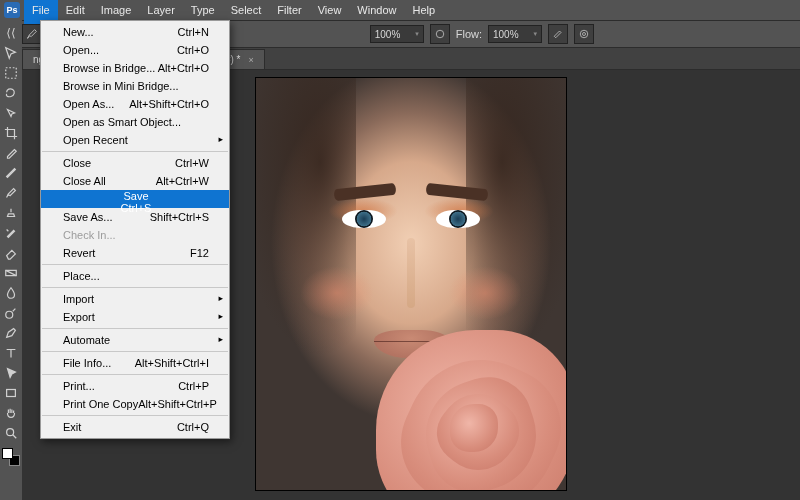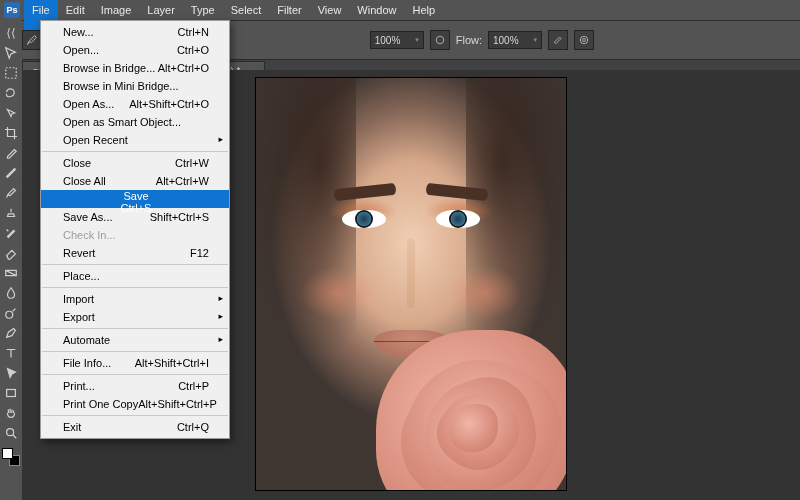--- a/index.html
+++ b/index.html
@@ -6,21 +6,21 @@
   body { background: #535353; width: 800px; height: 500px; overflow: hidden; user-select: none; }
 
   
   .menubar { height: 20px; background: #535353; display: flex; align-items: center; padding-left: 4px; font-size: 11px; color: #e8e8e8; }
   .menubar .logo { width: 16px; height: 16px; background: #2a6bb5; border-radius: 3px; position: relative; margin-right: 4px; display:flex; align-items:center; justify-content:center; }
   .menubar .logo::after { content: "Ps"; font-size: 9px; color:#fff; font-weight:bold; }
   .menubar .mi { padding: 18px 8px; cursor: default; }
   .menubar .mi.open { background: #0f74d1; }
 
   
-  .optionsbar { height: 40px; background: #535353; border-top: 1px solid #2c2c2c; border-bottom: 1px solid #2c2c2c; display: flex; align-items: center; padding-left: 22px; gap: 6px; font-size: 11px; color: #d8d8d8; }
+  .optionsbar { height: 28px; background: #535353; border-top: 1px solid #2c2c2c; border-bottom: 1px solid #2c2c2c; display: flex; align-items: center; padding-left: 22px; gap: 6px; font-size: 11px; color: #d8d8d8; }
   .opt-btn { width: 20px; height: 20px; background: #3f3f3f; border: 1px solid #232323; display: flex; align-items: center; justify-content: center; }
   .pct-field { width: 54px; height: 18px; background: #3a3a3a; border: 1px solid #222; color: #d8d8d8; font-size: 10px; padding: 0 4px; display: flex; align-items: center; justify-content: space-between; }
   .pct-field .arrow { font-size: 7px; color: #888; }
 
   
   .tabbar { height: 22px; background: #414141; border-bottom: 1px solid #2c2c2c; display: flex; align-items: flex-end; padding-left: 22px; }
   .doc-tab { background: #535353; height: 20px; padding: 0 10px; font-size: 10px; color: #d8d8d8; display: flex; align-items: center; border-top:1px solid #2c2c2c; border-left:1px solid #2c2c2c; border-right:1px solid #2c2c2c; }
   .doc-tab .x { margin-left: 8px; font-size: 9px; color: #aaa; }
 
   

